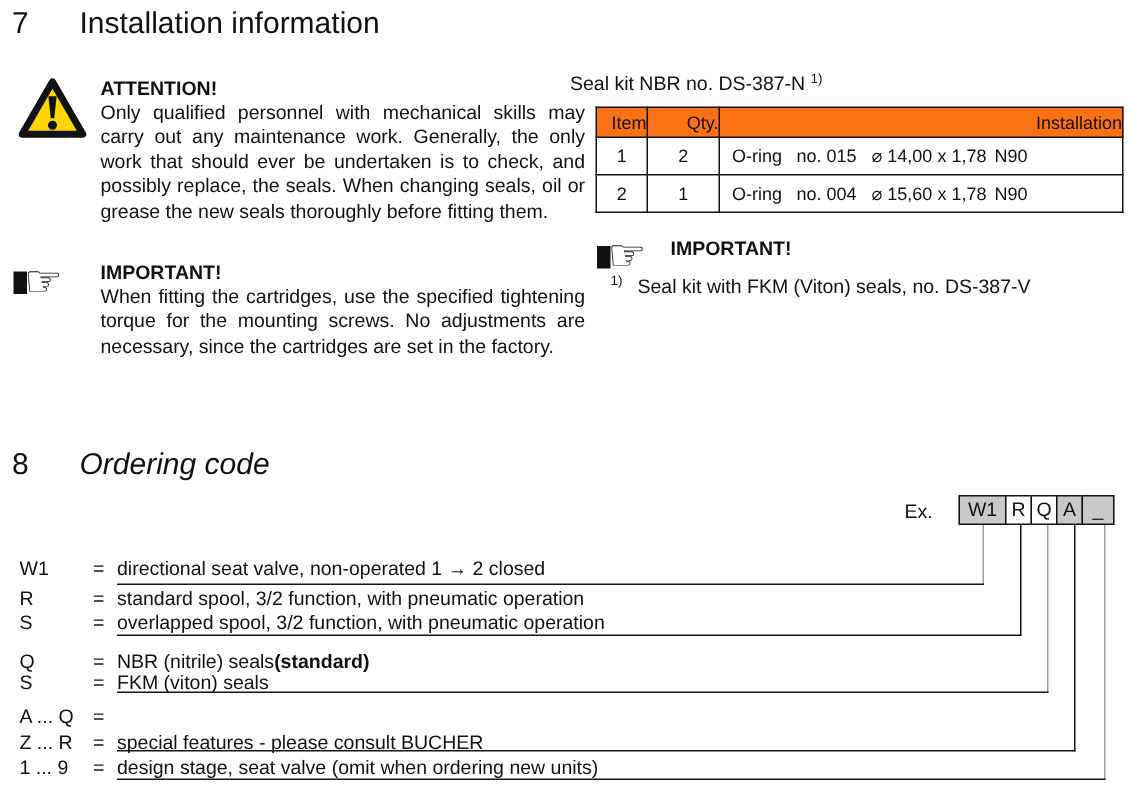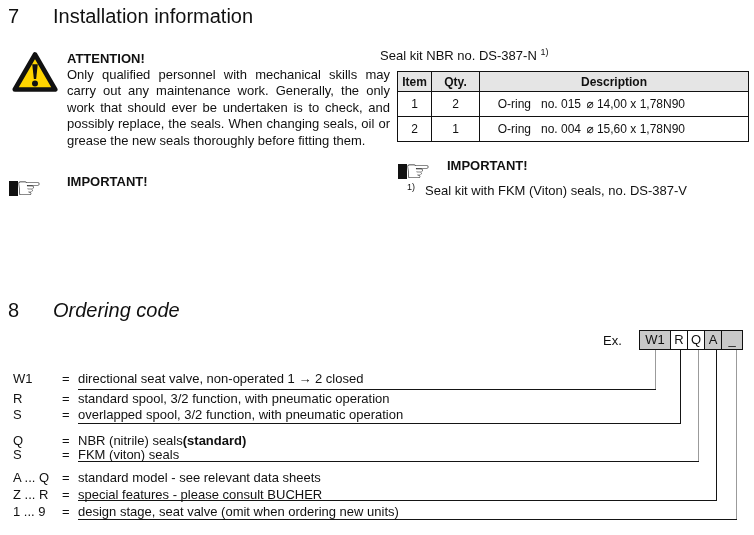--- a/index.html
+++ b/index.html
@@ -20,25 +20,25 @@
   
   .hand { display:flex; align-items:center; }
   .hand .cuff { width:9px; height:15px; background:#111; display:inline-block; }
   .hand .finger { font-size:29px; line-height:22px; margin-left:-2px; color:#111; }
 
   
   .sk-title { font-size:13px; }
   .sk-title sup, .fn sup { font-size:9px; vertical-align:super; }
   table.sk { border-collapse:collapse; table-layout:fixed; width:351px; font-size:12px; }
   table.sk th, table.sk td { border:1px solid #111; padding:0; }
-  table.sk th { background:#e5e5e5; font-weight:bold; height:20px; text-align:center; }
+  table.sk th { background:#f97316; font-weight:normal; height:20px; text-align:right; }
   table.sk td { height:25px; }
   .c-item { width:34px; text-align:center; }
   .c-qty  { width:48px; text-align:center; }
-  .c-desc { width:269px;text-align:right; }
+  .c-desc { width:269px; }
   th.c-item, th.c-qty { text-align:center; }
   th.c-desc { padding-left:8px; }
   .desc-flex { display:flex; align-items:center; padding-left:8px; }
   .desc-flex .part { width:43px; }
   .desc-flex .no   { width:50px; }
   .desc-flex .size { width:82px; }
 
   .fn { font-size:13px; }
   .fn .fn-text { margin-left:10px;margin-top:44px; }
 
@@ -82,32 +82,33 @@
   </div>
 
   <div class="abs lbl-bold" style="left:67px; top:51px;">ATTENTION!</div>
   <div class="abs body-text" style="left:67px; top:67px; width:323px;">Only qualified personnel with mechanical skills may carry out any maintenance work. Generally, the only work that should ever be undertaken is to check, and possibly replace, the seals. When changing seals, oil or grease the new seals thoroughly before fitting them.</div>
 
   <div class="abs hand" style="left:9px; top:177px;">
     <span class="cuff"></span>
       <span class="finger">☞</span>
   </div>
   <div class="abs lbl-bold" style="left:67px; top:174px;">IMPORTANT!</div>
+  <div class="abs body-text" style="left:67px; top:190px; width:323px;">When fitting the cartridges, use the specified tightening torque for the mounting screws. No adjustments are necessary, since the cartridges are set in the factory.</div>
 
   <div class="abs sk-title" style="left:380px; top:47px;">
     <span>Seal kit NBR no. DS-387-N</span>
     <sup>1)</sup>
   </div>
 
   <table class="sk abs" style="left:397px; top:71px;">
     <tbody>
         <tr>
       <th class="c-item">Item</th>
       <th class="c-qty">Qty.</th>
-      <th class="c-desc">Description</th>
+      <th class="c-desc">Installation</th>
     </tr>
     <tr>
       <td class="c-item">1</td>
       <td class="c-qty">2</td>
       <td class="c-desc">
         <div class="desc-flex">
           <span class="part">O-ring</span>
           <span class="no">no. 015</span>
           <span class="size">⌀ 14,00 x 1,78</span>
           <span class="mat">N90</span>
@@ -184,21 +185,20 @@
     <span class="desc-bold">(standard)</span>
   </div>
   <div class="crow" style="top:447px;">
     <span class="code">S</span>
     <span class="eq">=</span>
     <span class="desc">FKM (viton) seals</span>
   </div>
   <div class="crow" style="top:470px;">
     <span class="code">A ... Q</span>
     <span class="eq">=</span>
-    <span class="desc">standard model - see relevant data sheets</span>
   </div>
   <div class="crow" style="top:487px;">
     <span class="code">Z ... R</span>
     <span class="eq">=</span>
     <span class="desc">special features - please consult BUCHER</span>
   </div>
   <div class="crow" style="top:504px;">
     <span class="code">1 ... 9</span>
     <span class="eq">=</span>
     <span class="desc">design stage, seat valve (omit when ordering new units)</span>

